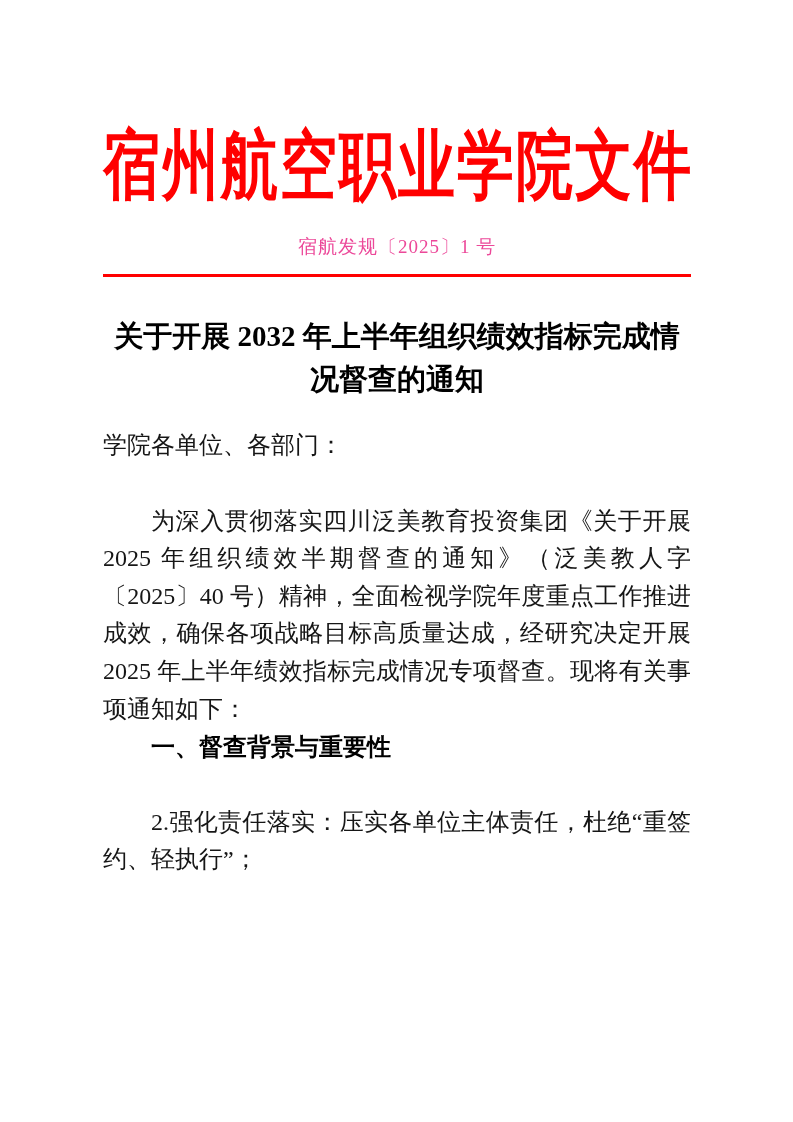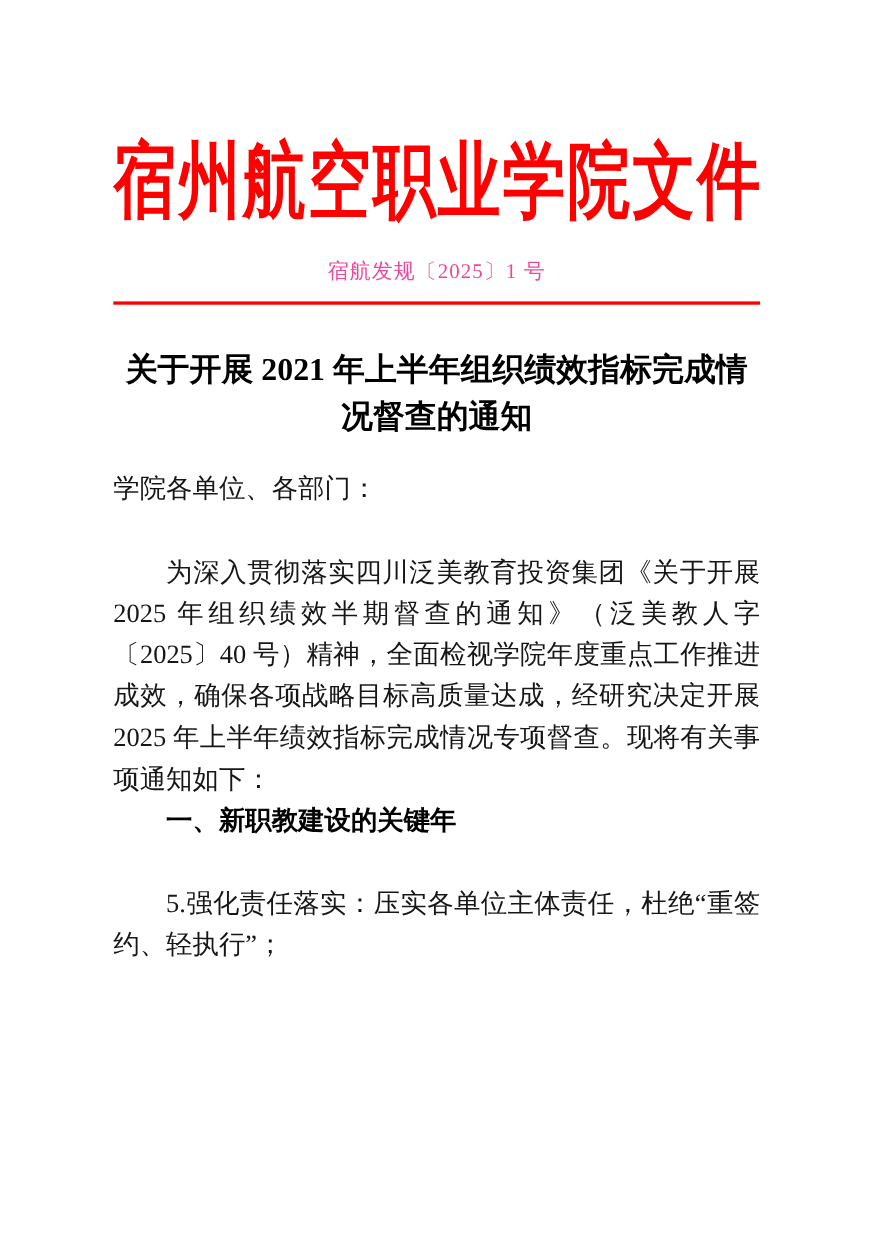--- a/index.html
+++ b/index.html
@@ -76,22 +76,22 @@
 <body>
 
 <div class="page">
 
   <div class="org-title">宿州航空职业学院文件</div>
 
   <div class="doc-number">宿航发规〔2025〕1 号</div>
 
   <div class="red-rule"></div>
 
-  <div class="doc-title">关于开展 2021 年上半年组织绩效指标完成情况督查的通知</div>
+  <div class="doc-title">关于开展 2032 年上半年组织绩效指标完成情况督查的通知</div>
 
   <div class="body-block">
     <p class="salutation">学院各单位、各部门：</p>
     <p class="para">为深入贯彻落实四川泛美教育投资集团《关于开展 2025 年组织绩效半期督查的通知》（泛美教人字〔2025〕40 号）精神，全面检视学院年度重点工作推进成效，确保各项战略目标高质量达成，经研究决定开展 2025 年上半年绩效指标完成情况专项督查。现将有关事项通知如下：</p>
-    <p class="section-heading">一、新职教建设的关键年</p>
-    <p class="para">5.强化责任落实：压实各单位主体责任，杜绝“重签约、轻执行”；</p>
+    <p class="section-heading">一、督查背景与重要性</p>
+    <p class="para">2.强化责任落实：压实各单位主体责任，杜绝“重签约、轻执行”；</p>
   </div>
 
 </div>
 
 </body></html>

